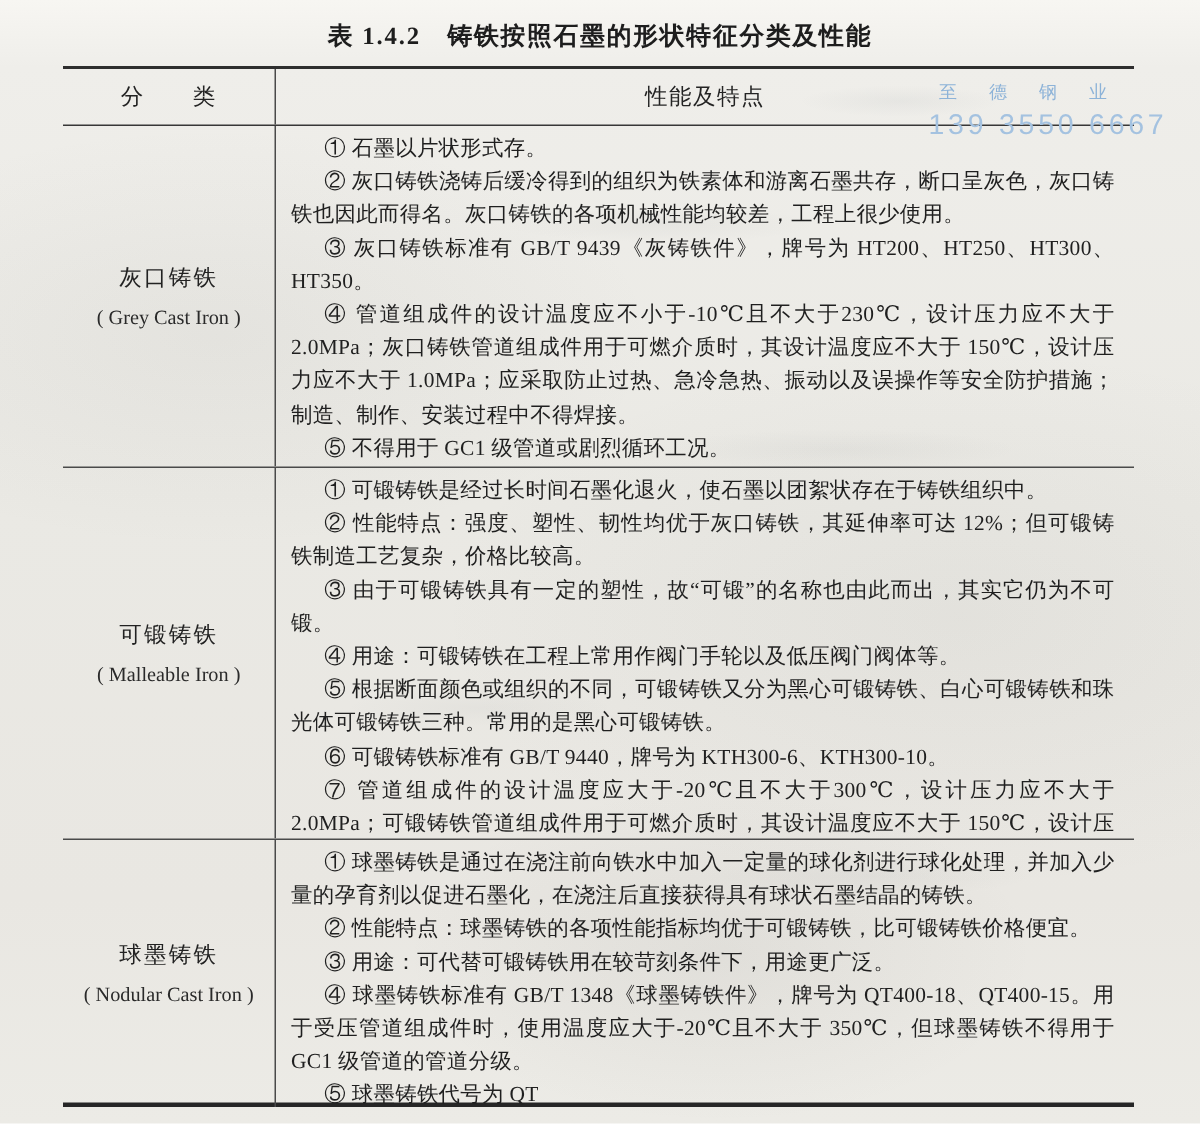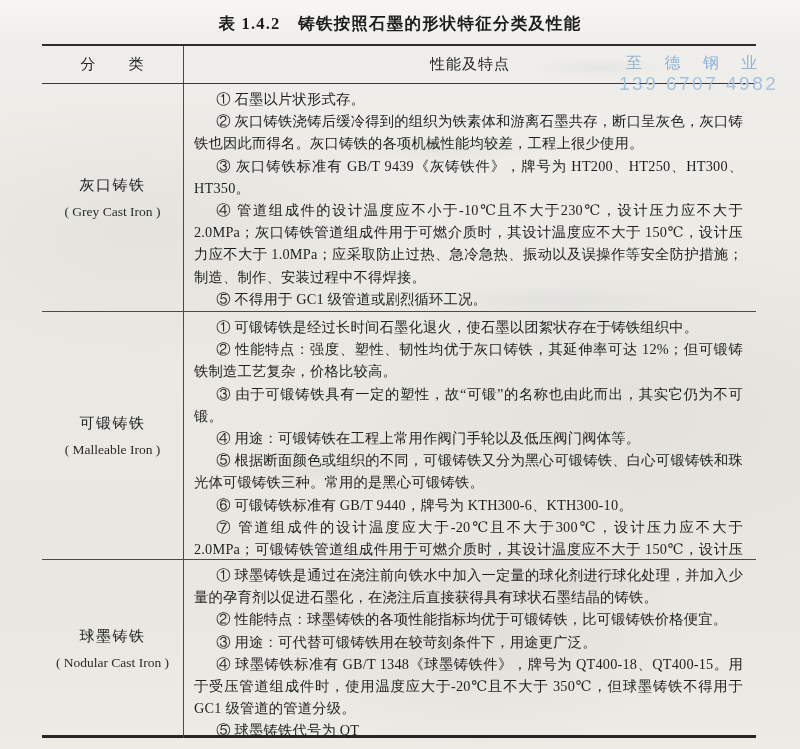--- a/index.html
+++ b/index.html
@@ -52,30 +52,30 @@
   .name-cn{font-size:15px;letter-spacing:1.5px;color:#222;}
   .name-en{font-size:13.5px;color:#2a2a2a;white-space:nowrap;}
 
   .cell-body{flex:1;padding:4px 13px 0 10px;box-sizing:border-box;overflow:hidden;}
   .cell-body p{
     margin:0;text-indent:1.55em;line-height:22.2px;font-size:14.3px;
     color:#1f1f1f;text-align:justify;letter-spacing:0.2px;
   }
 
   .wm{position:absolute;z-index:5;pointer-events:none;font-family:"Liberation Sans","DejaVu Sans",sans-serif;}
-  .wm-company{left:626px;top:53px;font-size:16px;letter-spacing:9px;color:#8db3d8;white-space:nowrap;}
+  .wm-company{left:626px;top:53px;font-size:12px;letter-spacing:9px;color:#8db3d8;white-space:nowrap;}
   .wm-phone{left:619px;top:73px;font-size:19px;letter-spacing:2.5px;color:#a4c2e0;white-space:nowrap;font-weight:400;}
 </style>
 </head>
 <body>
 
 <div class="page-title">表 1.4.2　铸铁按照石墨的形状特征分类及性能</div>
 
 <div class="wm wm-company">至 德 钢 业</div>
-<div class="wm wm-phone">139 6707 4982</div>
+<div class="wm wm-phone">139 3550 6667</div>
 
 <div class="tbl">
 
   <div class="hrow">
     <div class="th th-class">分　　类</div>
     <div class="th th-props">性能及特点</div>
   </div>
 
   <div class="trow r1">
     <div class="cell-name">

